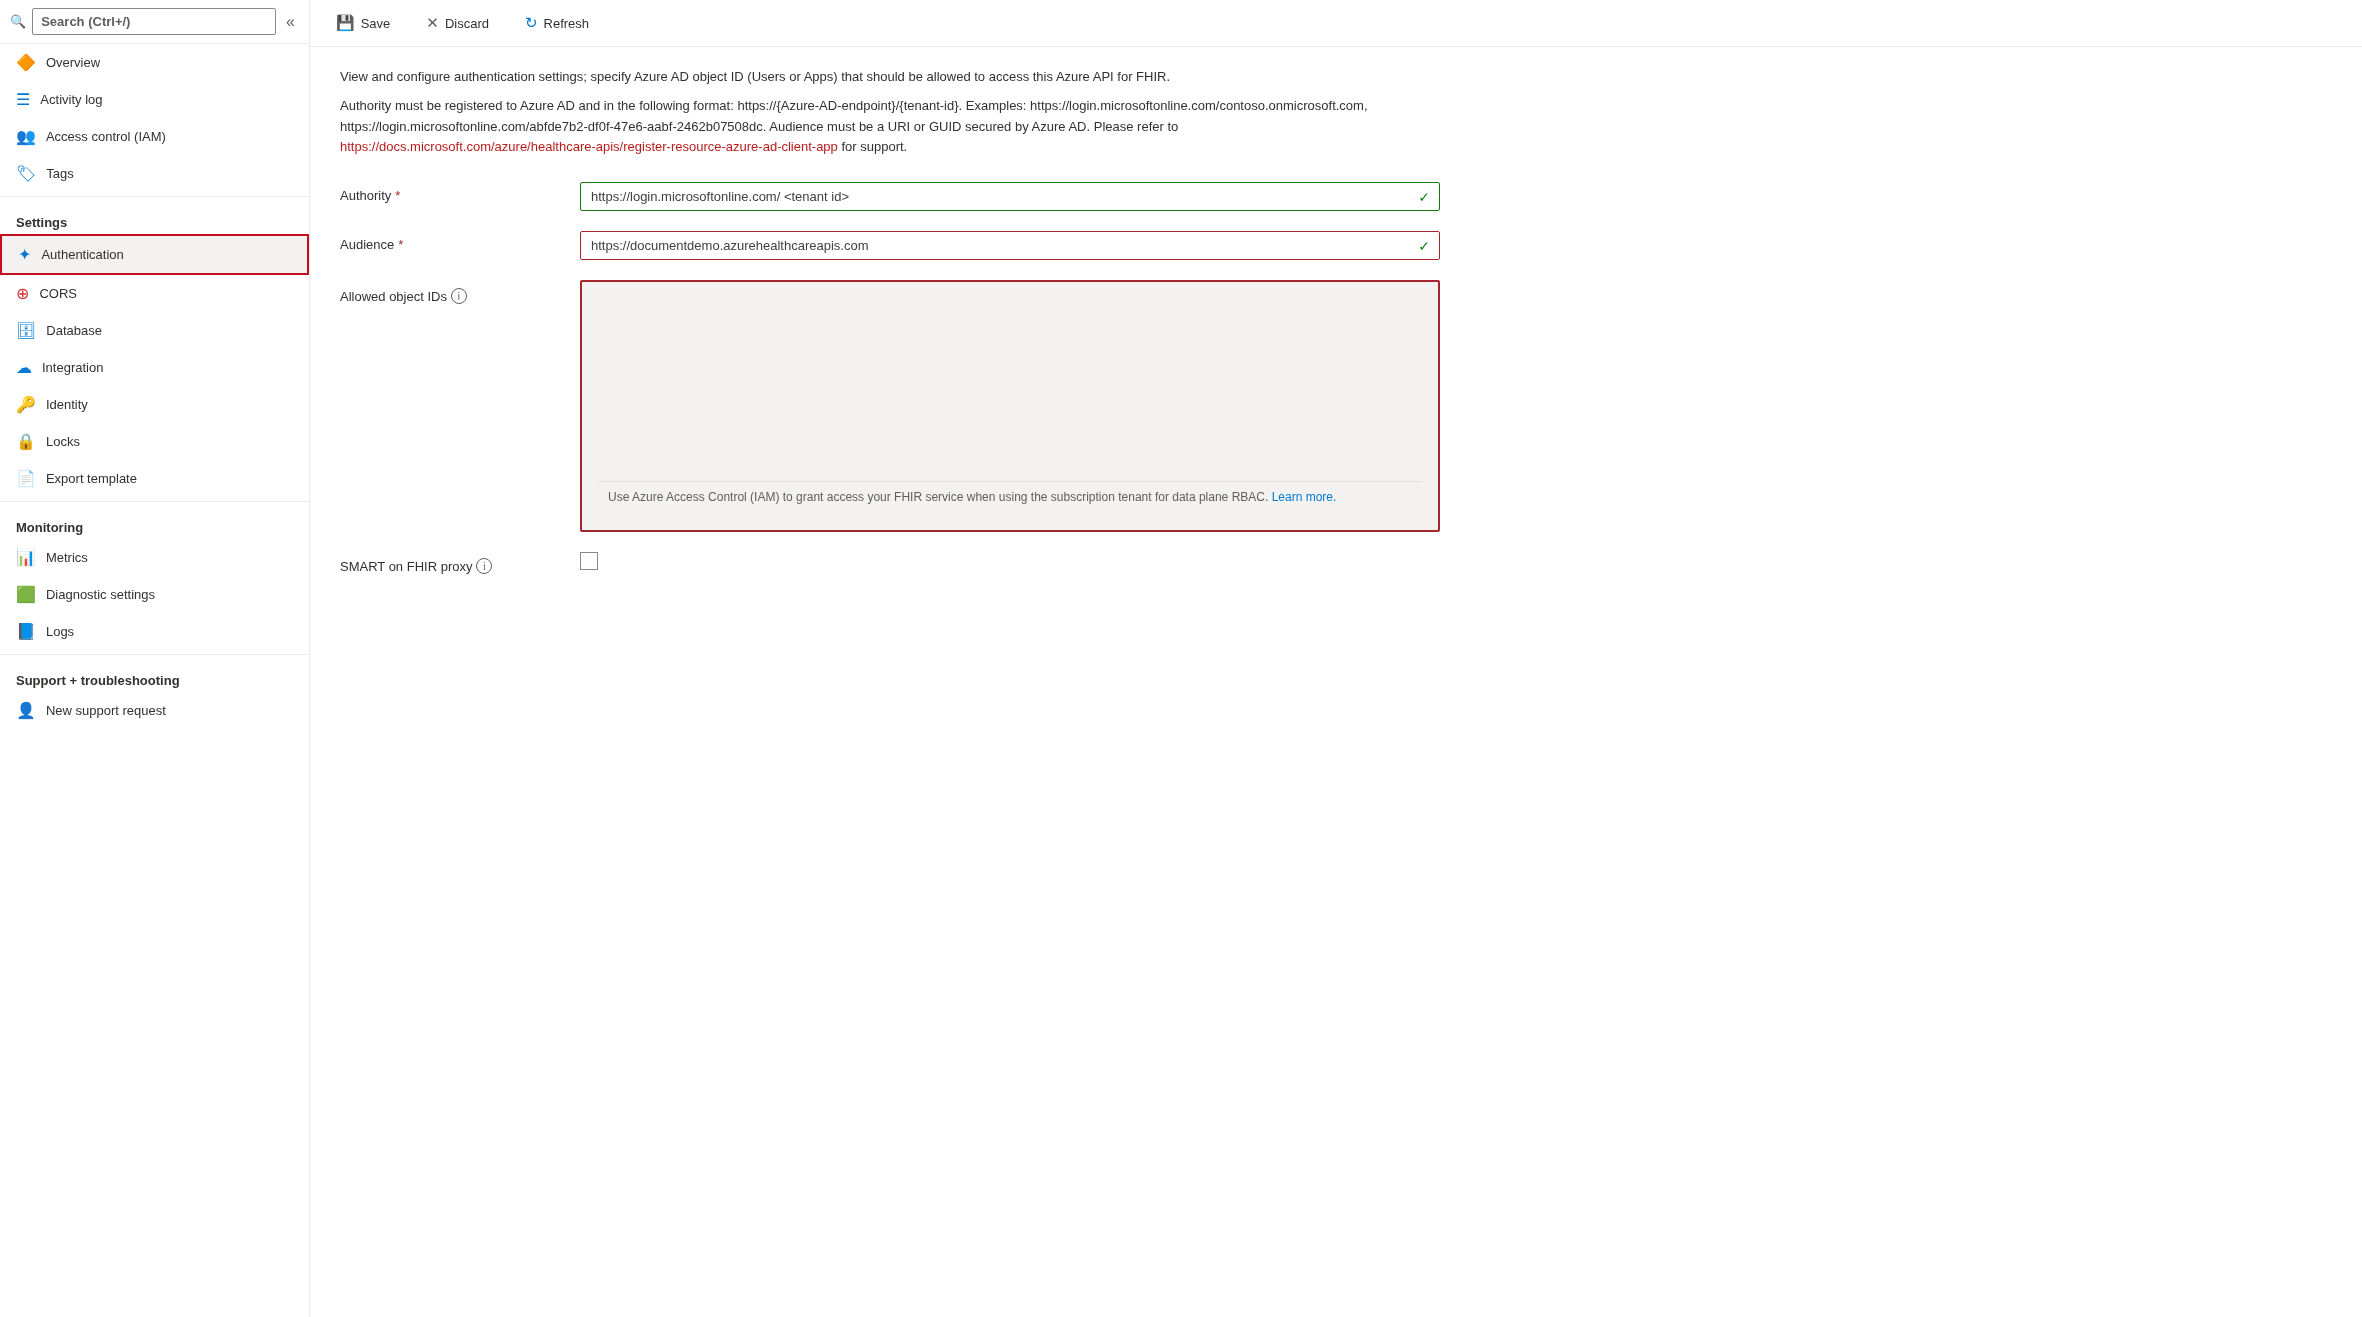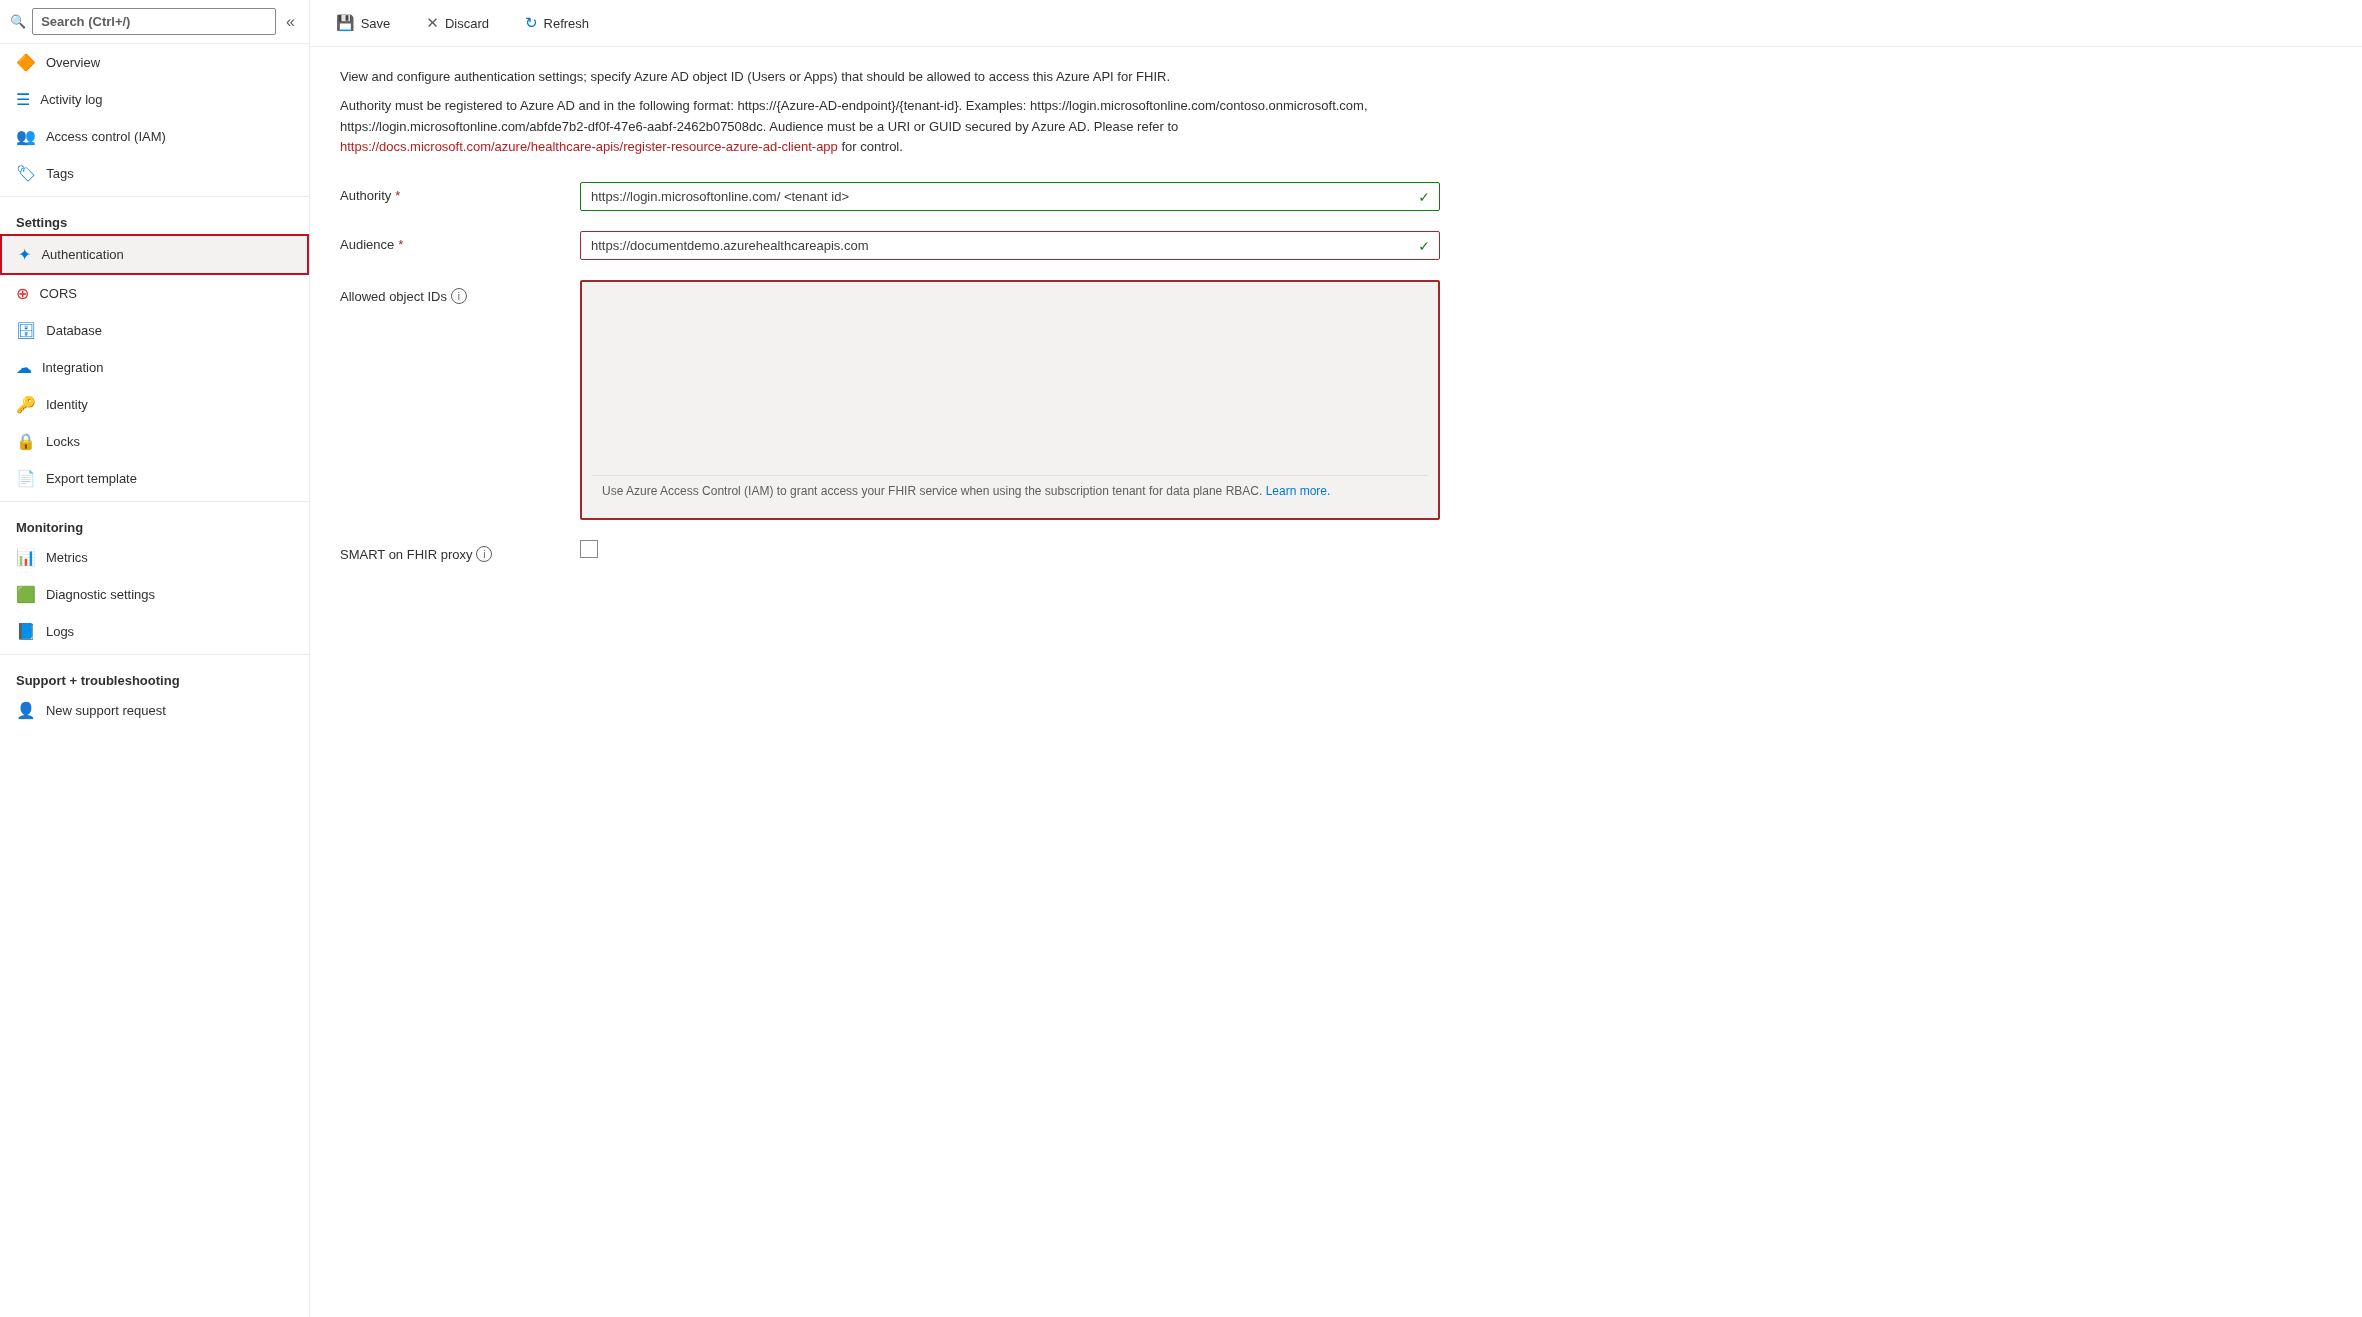--- a/index.html
+++ b/index.html
@@ -165,21 +165,21 @@
       transform: translateY(-50%);
       color: #107c10;
       font-size: 14px;
     }
 
     .textarea-wrap {
       flex: 1;
       border: 2px solid #a4262c;
       border-radius: 2px;
       background: #f3f2f1;
-      padding: 10px;
+      padding: 16px;
       overflow: hidden;
     }
     .form-textarea {
       width: 100%;
       height: 180px;
       border: none;
       background: #f3f2f1;
       padding: 10px;
       font-size: 13px;
       resize: none;
@@ -343,21 +343,21 @@
       <span class="btn-icon">↻</span>
       <span>Refresh</span>
     </button>
   </div>
 
   <div class="content">
     <p class="description-text">View and configure authentication settings; specify Azure AD object ID (Users or Apps) that should be allowed to access this Azure API for FHIR.</p>
     <p class="description-text">
       <span>Authority must be registered to Azure AD and in the following format: https://{Azure-AD-endpoint}/{tenant-id}. Examples: https://login.microsoftonline.com/contoso.onmicrosoft.com, https://login.microsoftonline.com/abfde7b2-df0f-47e6-aabf-2462b07508dc. Audience must be a URI or GUID secured by Azure AD. Please refer to</span>
       <a href="#">https://docs.microsoft.com/azure/healthcare-apis/register-resource-azure-ad-client-app</a>
-      <span>for control.</span>
+      <span>for support.</span>
     </p>
 
     <div class="form-section">
 
       <div class="form-row">
         <div class="form-label">
           <span>Authority</span>
           <span class="required-star">*</span>
         </div>
         <div class="form-control-wrap">

